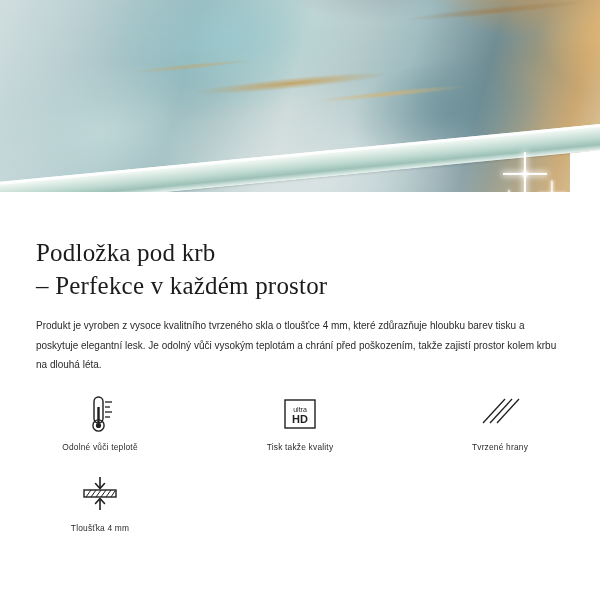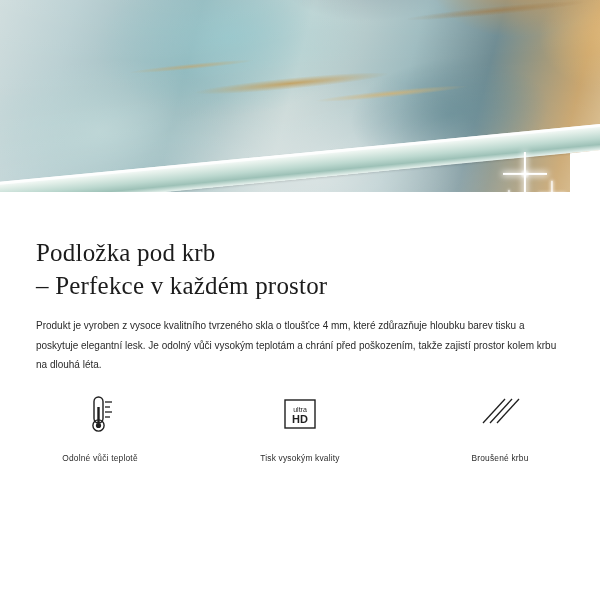--- a/index.html
+++ b/index.html
@@ -199,21 +199,21 @@
   }
 
   .feature .ico {
     height: 46px;
     display: flex;
     align-items: flex-start;
     justify-content: center;
   }
 
   .feature .cap {
-    margin-top: 14px;
+    margin-top: 3px;
     font-size: 8.4px;
     color: #2b2b2b;
     letter-spacing: .2px;
     font-family: "Liberation Sans", sans-serif;
   }
 
   svg { display: block; }
 </style>
 </head>
 <body>
@@ -268,31 +268,44 @@
     </div>
 
     <div class="feature">
       <div class="ico">
         <svg width="42" height="42" viewBox="0 0 42 42">
           <rect x="6" y="7" width="30" height="28" fill="none" stroke="#1f1f1f" stroke-width="1.4"></rect>
           <text x="21" y="19" text-anchor="middle" font-family="Liberation Sans, sans-serif" font-size="7" fill="#1f1f1f">ultra</text>
           <text x="21" y="30" text-anchor="middle" font-family="Liberation Sans, sans-serif" font-size="11" font-weight="bold" fill="#1f1f1f">HD</text>
         </svg>
       </div>
-      <div class="cap">Tisk vysokým kvality</div>
+      <div class="cap">Tisk takže kvality</div>
     </div>
 
 
 
     <div class="feature">
       <div class="ico">
         <svg width="42" height="36" viewBox="0 0 42 36">
           <path d="M4 30 L26 6" stroke="#1f1f1f" stroke-width="1.3"></path>
           <path d="M11 30 L33 6" stroke="#1f1f1f" stroke-width="1.3"></path>
           <path d="M18 30 L40 6" stroke="#1f1f1f" stroke-width="1.3"></path>
         </svg>
       </div>
-      <div class="cap">Broušené krbu</div>
-    </div>
-
+      <div class="cap">Tvrzené hrany</div>
+    </div>
+
+    <div class="feature">
+      <div class="ico">
+        <svg width="44" height="40" viewBox="0 0 44 40">
+          <line x1="22" y1="3" x2="22" y2="13" stroke="#1f1f1f" stroke-width="1.6"></line>
+          <path d="M17.5 9.5 L22 14.5 L26.5 9.5" fill="none" stroke="#1f1f1f" stroke-width="1.6" stroke-linecap="round" stroke-linejoin="round"></path>
+          <rect x="6" y="16" width="32" height="7" fill="none" stroke="#1f1f1f" stroke-width="1.4"></rect>
+          <path d="M8 23 L13 16 M13 23 L18 16 M18 23 L23 16 M23 23 L28 16 M28 23 L33 16 M33 23 L37 17" stroke="#1f1f1f" stroke-width="1"></path>
+          <line x1="22" y1="36" x2="22" y2="26" stroke="#1f1f1f" stroke-width="1.6"></line>
+          <path d="M17.5 29.5 L22 24.5 L26.5 29.5" fill="none" stroke="#1f1f1f" stroke-width="1.6" stroke-linecap="round" stroke-linejoin="round"></path>
+        </svg>
+      </div>
+      <div class="cap">Tloušťka 4 mm</div>
+    </div>
 
   </div>
 </div>
 
 </body></html>

